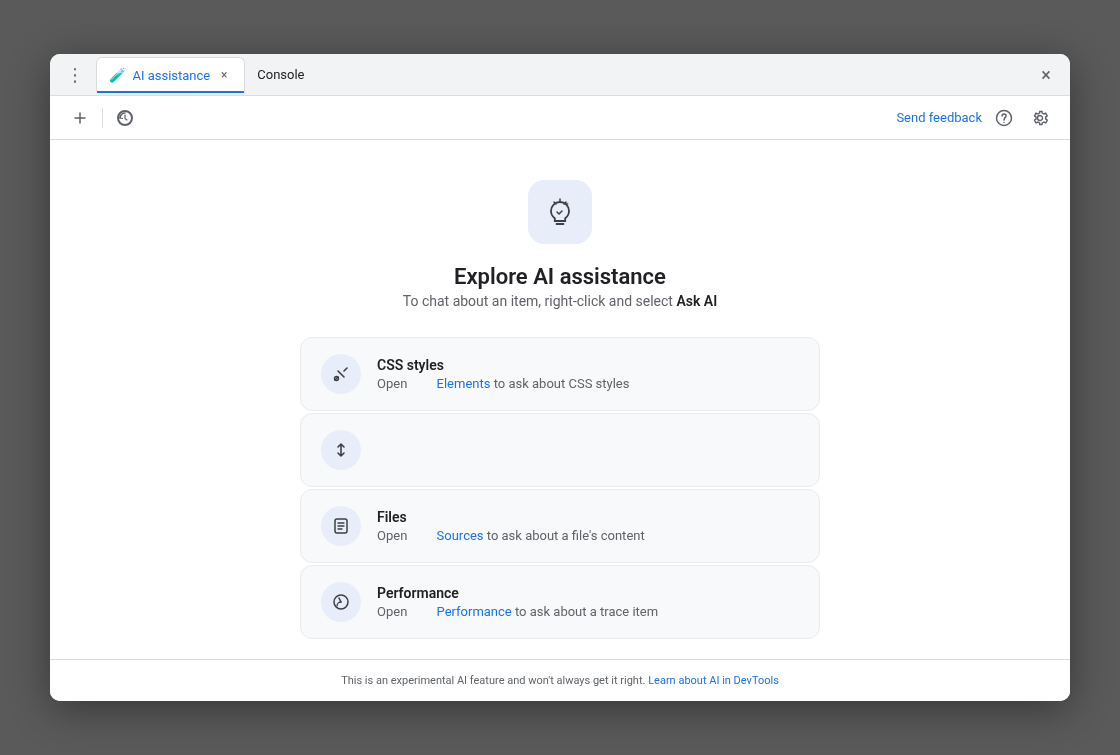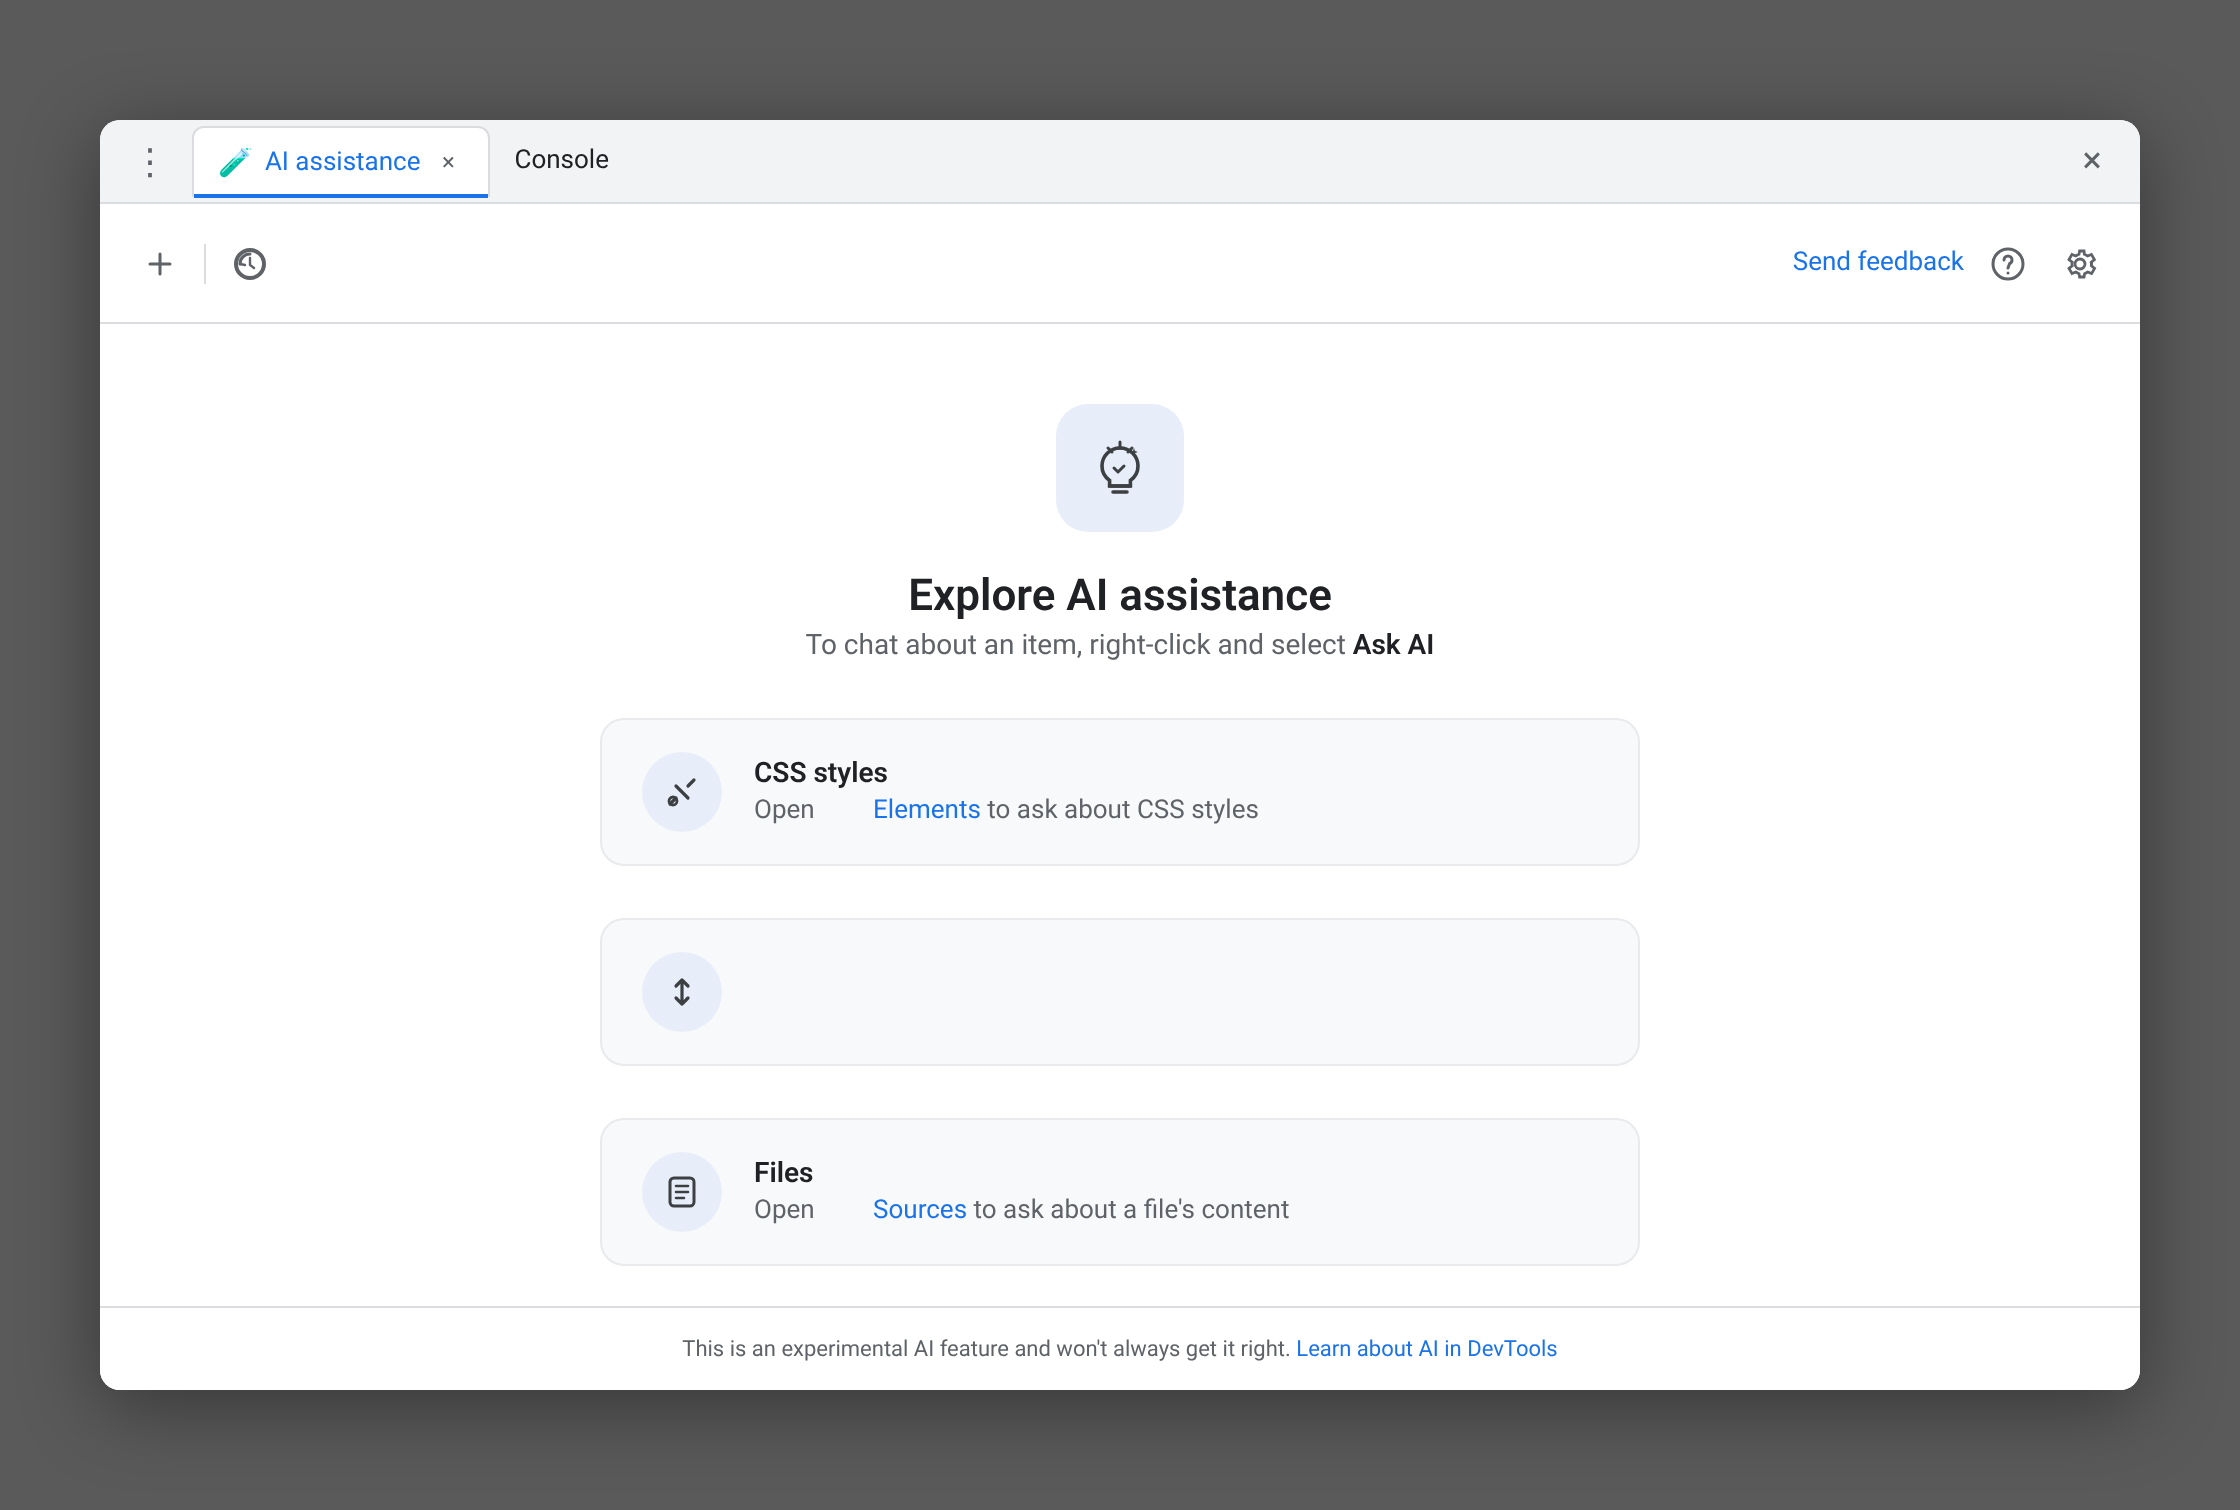--- a/index.html
+++ b/index.html
@@ -114,21 +114,21 @@
       color: #5f6368;
       font-size: 18px;
       border-radius: 50%;
     }
 
     
     .toolbar {
       display: flex;
       align-items: center;
       padding: 0 16px;
-      height: 60px;
+      height: 44px;
       border-bottom: 1px solid #dadce0;
       gap: 8px;
       background: #ffffff;
     }
 
     .toolbar-btn {
       width: 28px;
       height: 28px;
       display: flex;
       align-items: center;
@@ -200,21 +200,21 @@
 
     .explore-subtitle strong {
       color: #202124;
       font-weight: 600;
     }
 
     
     .cards-container {
       display: flex;
       flex-direction: column;
-      gap: 26px;
+      gap: 2px;
       width: 100%;
       max-width: 520px;
     }
 
     .feature-card {
       display: flex;
       align-items: center;
       gap: 16px;
       padding: 16px 20px;
       background: #f8f9fa;
@@ -385,20 +385,33 @@
             <rect x="4" y="3" width="12" height="14" rx="2" stroke="#3c4043" stroke-width="1.5"></rect>
             <path d="M7 7h6M7 10h6M7 13h4" stroke="#3c4043" stroke-width="1.3" stroke-linecap="round"></path>
           </svg>
         </div>
         <div class="card-text">
           <span class="card-title">Files</span>
           <span class="card-desc">Open <a href="#">Sources</a> to ask about a file's content</span>
         </div>
       </div>
 
+      <div class="feature-card">
+        <div class="card-icon-wrap">
+          <svg viewBox="0 0 20 20" fill="none" xmlns="http://www.w3.org/2000/svg">
+            <circle cx="10" cy="10" r="7" stroke="#3c4043" stroke-width="1.5"></circle>
+            <path d="M10 10l-2-4" stroke="#3c4043" stroke-width="1.5" stroke-linecap="round"></path>
+            <path d="M6 14c0-2.2 1.8-4 4-4" stroke="#3c4043" stroke-width="1.3" stroke-linecap="round"></path>
+          </svg>
+        </div>
+        <div class="card-text">
+          <span class="card-title">Performance</span>
+          <span class="card-desc">Open <a href="#">Performance</a> to ask about a trace item</span>
+        </div>
+      </div>
 
     </div>
   </div>
 
   <div class="footer">
     <span>This is an experimental AI feature and won't always get it right. </span><a href="#">Learn about AI in DevTools</a>
   </div>
 
 </div>
 

